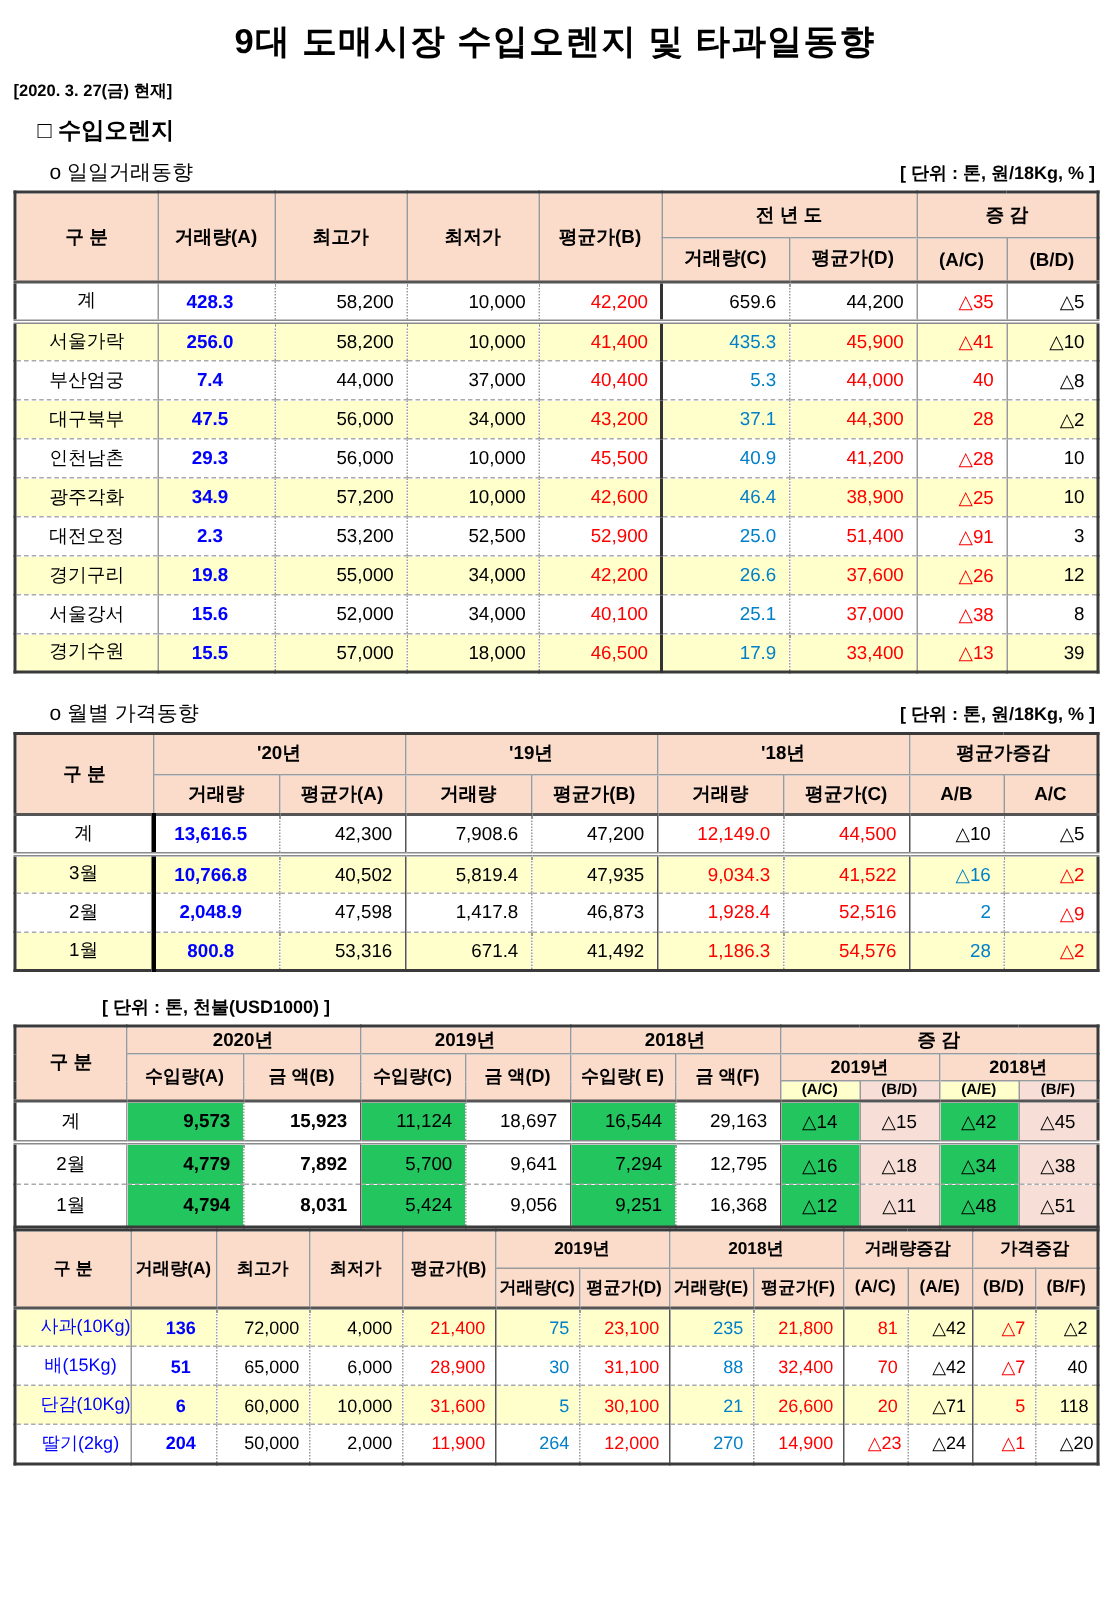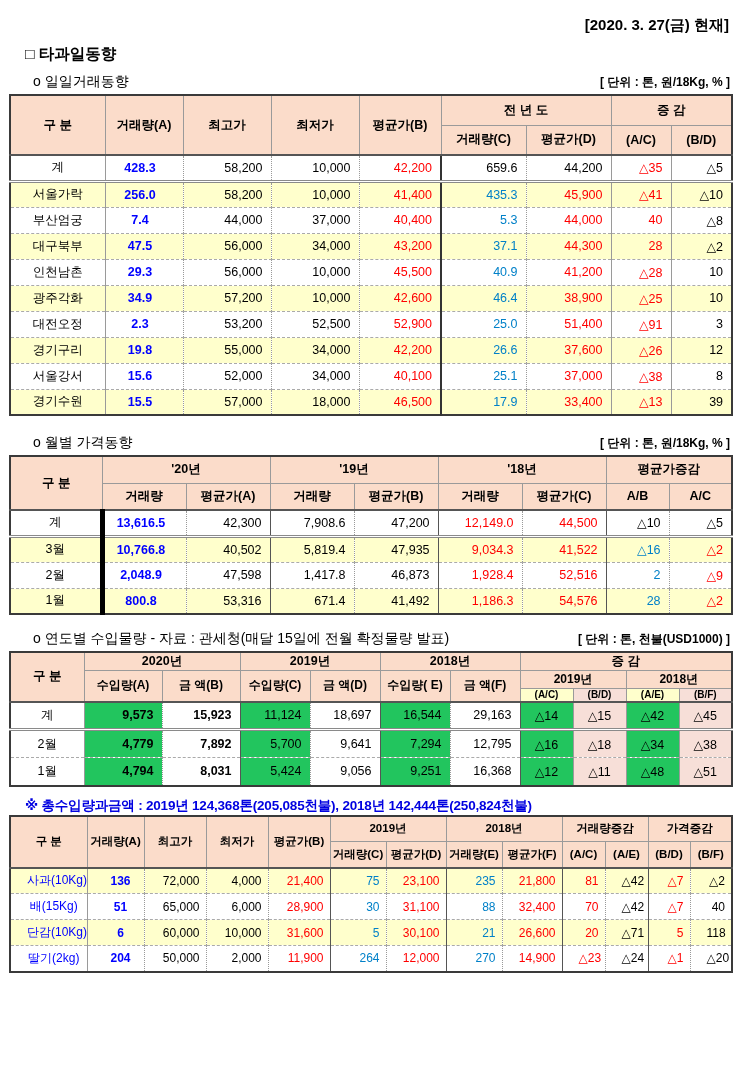--- a/index.html
+++ b/index.html
@@ -5,21 +5,21 @@
   * { margin:0; padding:0; box-sizing:border-box; }
   html,body { background:#fff; }
   body {
     width:740px; height:1071px; overflow:hidden;
     font-family:"Liberation Sans","DejaVu Sans",sans-serif;
     color:#000;
   }
   .page { padding:6px 9px 0 9px; }
 
   .title { text-align:center; font-size:23px; font-weight:bold; letter-spacing:1px; margin-top:6px; }
-  .as-of { text-align:right; font-size:15px; font-weight:bold; margin:10px 2px 1px 0; }
+  .as-of { font-size:11px; font-weight:bold; margin:10px 2px 1px 0; }
 
   .section-h { font-size:15.5px; font-weight:bold; margin:9px 0 0 16px; }
   .sub-row { display:flex; justify-content:space-between; align-items:flex-end; margin:8px 1px 3px 24px; }
   .sub-h { font-size:14px; }
   .unit { font-size:12px; font-weight:bold;padding-left:35px; }
 
   table.t { border-collapse:collapse; table-layout:fixed; width:722px; border:2px solid #3a3a3a; }
   table.t th, table.t td { overflow:hidden; white-space:nowrap; }
 
   thead th {
@@ -35,21 +35,21 @@
 
   
   .t1 tbody tr:nth-child(even), .t2 tbody tr:nth-child(even) { background:#FFFFCC; }
   .t4 tbody tr:nth-child(odd)  { background:#FFFFCC; }
   .t1 tbody tr:first-child td, .t2 tbody tr:first-child td, .t3 tbody tr:first-child td { border-bottom:3px double #8a8a8a; }
 
   
   .t1 tbody td:nth-child(2), .t1 tbody td:nth-child(8), .t1 tbody td:nth-child(9) { border-left:1px solid #9a9a9a; }
   .t1 tbody td:nth-child(6) { border-left:2px solid #333; }
 
-  .t2 tbody td:nth-child(2) { border-left:5px solid #000000; }
+  .t2 tbody td:nth-child(2) { border-left:3px solid #000000; }
   .t2 tbody td:nth-child(4), .t2 tbody td:nth-child(6), .t2 tbody td:nth-child(8) { border-left:1px solid #555; }
   .t2 tbody td:nth-child(9) { border-left:1px dotted #999; }
 
   .t3 tbody td:nth-child(2) { border-left:1px solid #9a9a9a; }
   .t3 tbody td:nth-child(4), .t3 tbody td:nth-child(6), .t3 tbody td:nth-child(8) { border-left:1px solid #555; }
   .t3 tbody td:nth-child(9), .t3 tbody td:nth-child(10), .t3 tbody td:nth-child(11) { border-left:1px solid #9a9a9a; }
   .t3 tbody td:nth-child(n+8) { text-align:center; padding-right:0; }
   .t3 tbody td { height:28px; }
 
   .t4 tbody td:nth-child(2) { border-left:1px solid #9a9a9a; }
@@ -75,23 +75,24 @@
   th.y { background:#FFFFCC; }
   th.p { background:#F7DFD8; }
 
   .note { color:#0000E0; font-weight:bold; font-size:13.5px; margin:10px 0 0 16px; letter-spacing:-0.2px; }
 </style>
 </head>
 <body>
 
 <div class="page">
 
+  <div class="title">9대 도매시장 수입오렌지 및 타과일동향</div>
   <div class="as-of">[2020. 3. 27(금) 현재]</div>
 
-  <div class="section-h">□ 타과일동향</div>
+  <div class="section-h">□ 수입오렌지</div>
 
   <div class="sub-row">
     <span class="sub-h">o  일일거래동향</span>
     <span class="unit">[ 단위 : 톤, 원/18Kg, % ]</span>
   </div>
 
   <table class="t t1">
     <colgroup>
       <col style="width:95px">
         <col style="width:78px">
@@ -312,21 +313,20 @@
           <td>41,492</td>
           <td class="r">1,186.3</td>
           <td class="r">54,576</td>
           <td class="lb">28</td>
           <td class="r">△2</td>
         </tr>
       </tbody>
   </table>
 
   <div class="sub-row" style="margin-top:15px">
-    <span class="sub-h">o  연도별 수입물량 - 자료 : 관세청(매달 15일에 전월 확정물량 발표)</span>
     <span class="unit">[ 단위 : 톤, 천불(USD1000) ]</span>
   </div>
 
   <table class="t t3">
     <colgroup>
       <col style="width:74px">
         <col style="width:78px">
         <col style="width:78px">
         <col style="width:70px">
         <col style="width:70px">
@@ -398,21 +398,20 @@
           <td class="y">9,251</td>
           <td>16,368</td>
           <td class="y">△12</td>
           <td class="p">△11</td>
           <td class="y">△48</td>
           <td class="p">△51</td>
         </tr>
       </tbody>
   </table>
 
-  <div class="note">※ 총수입량과금액 : 2019년 124,368톤(205,085천불),  2018년 142,444톤(250,824천불)</div>
 
 
 
   <table class="t t4">
     <colgroup>
       <col style="width:77px">
         <col style="width:57px">
         <col style="width:62px">
         <col style="width:62px">
         <col style="width:62px">

